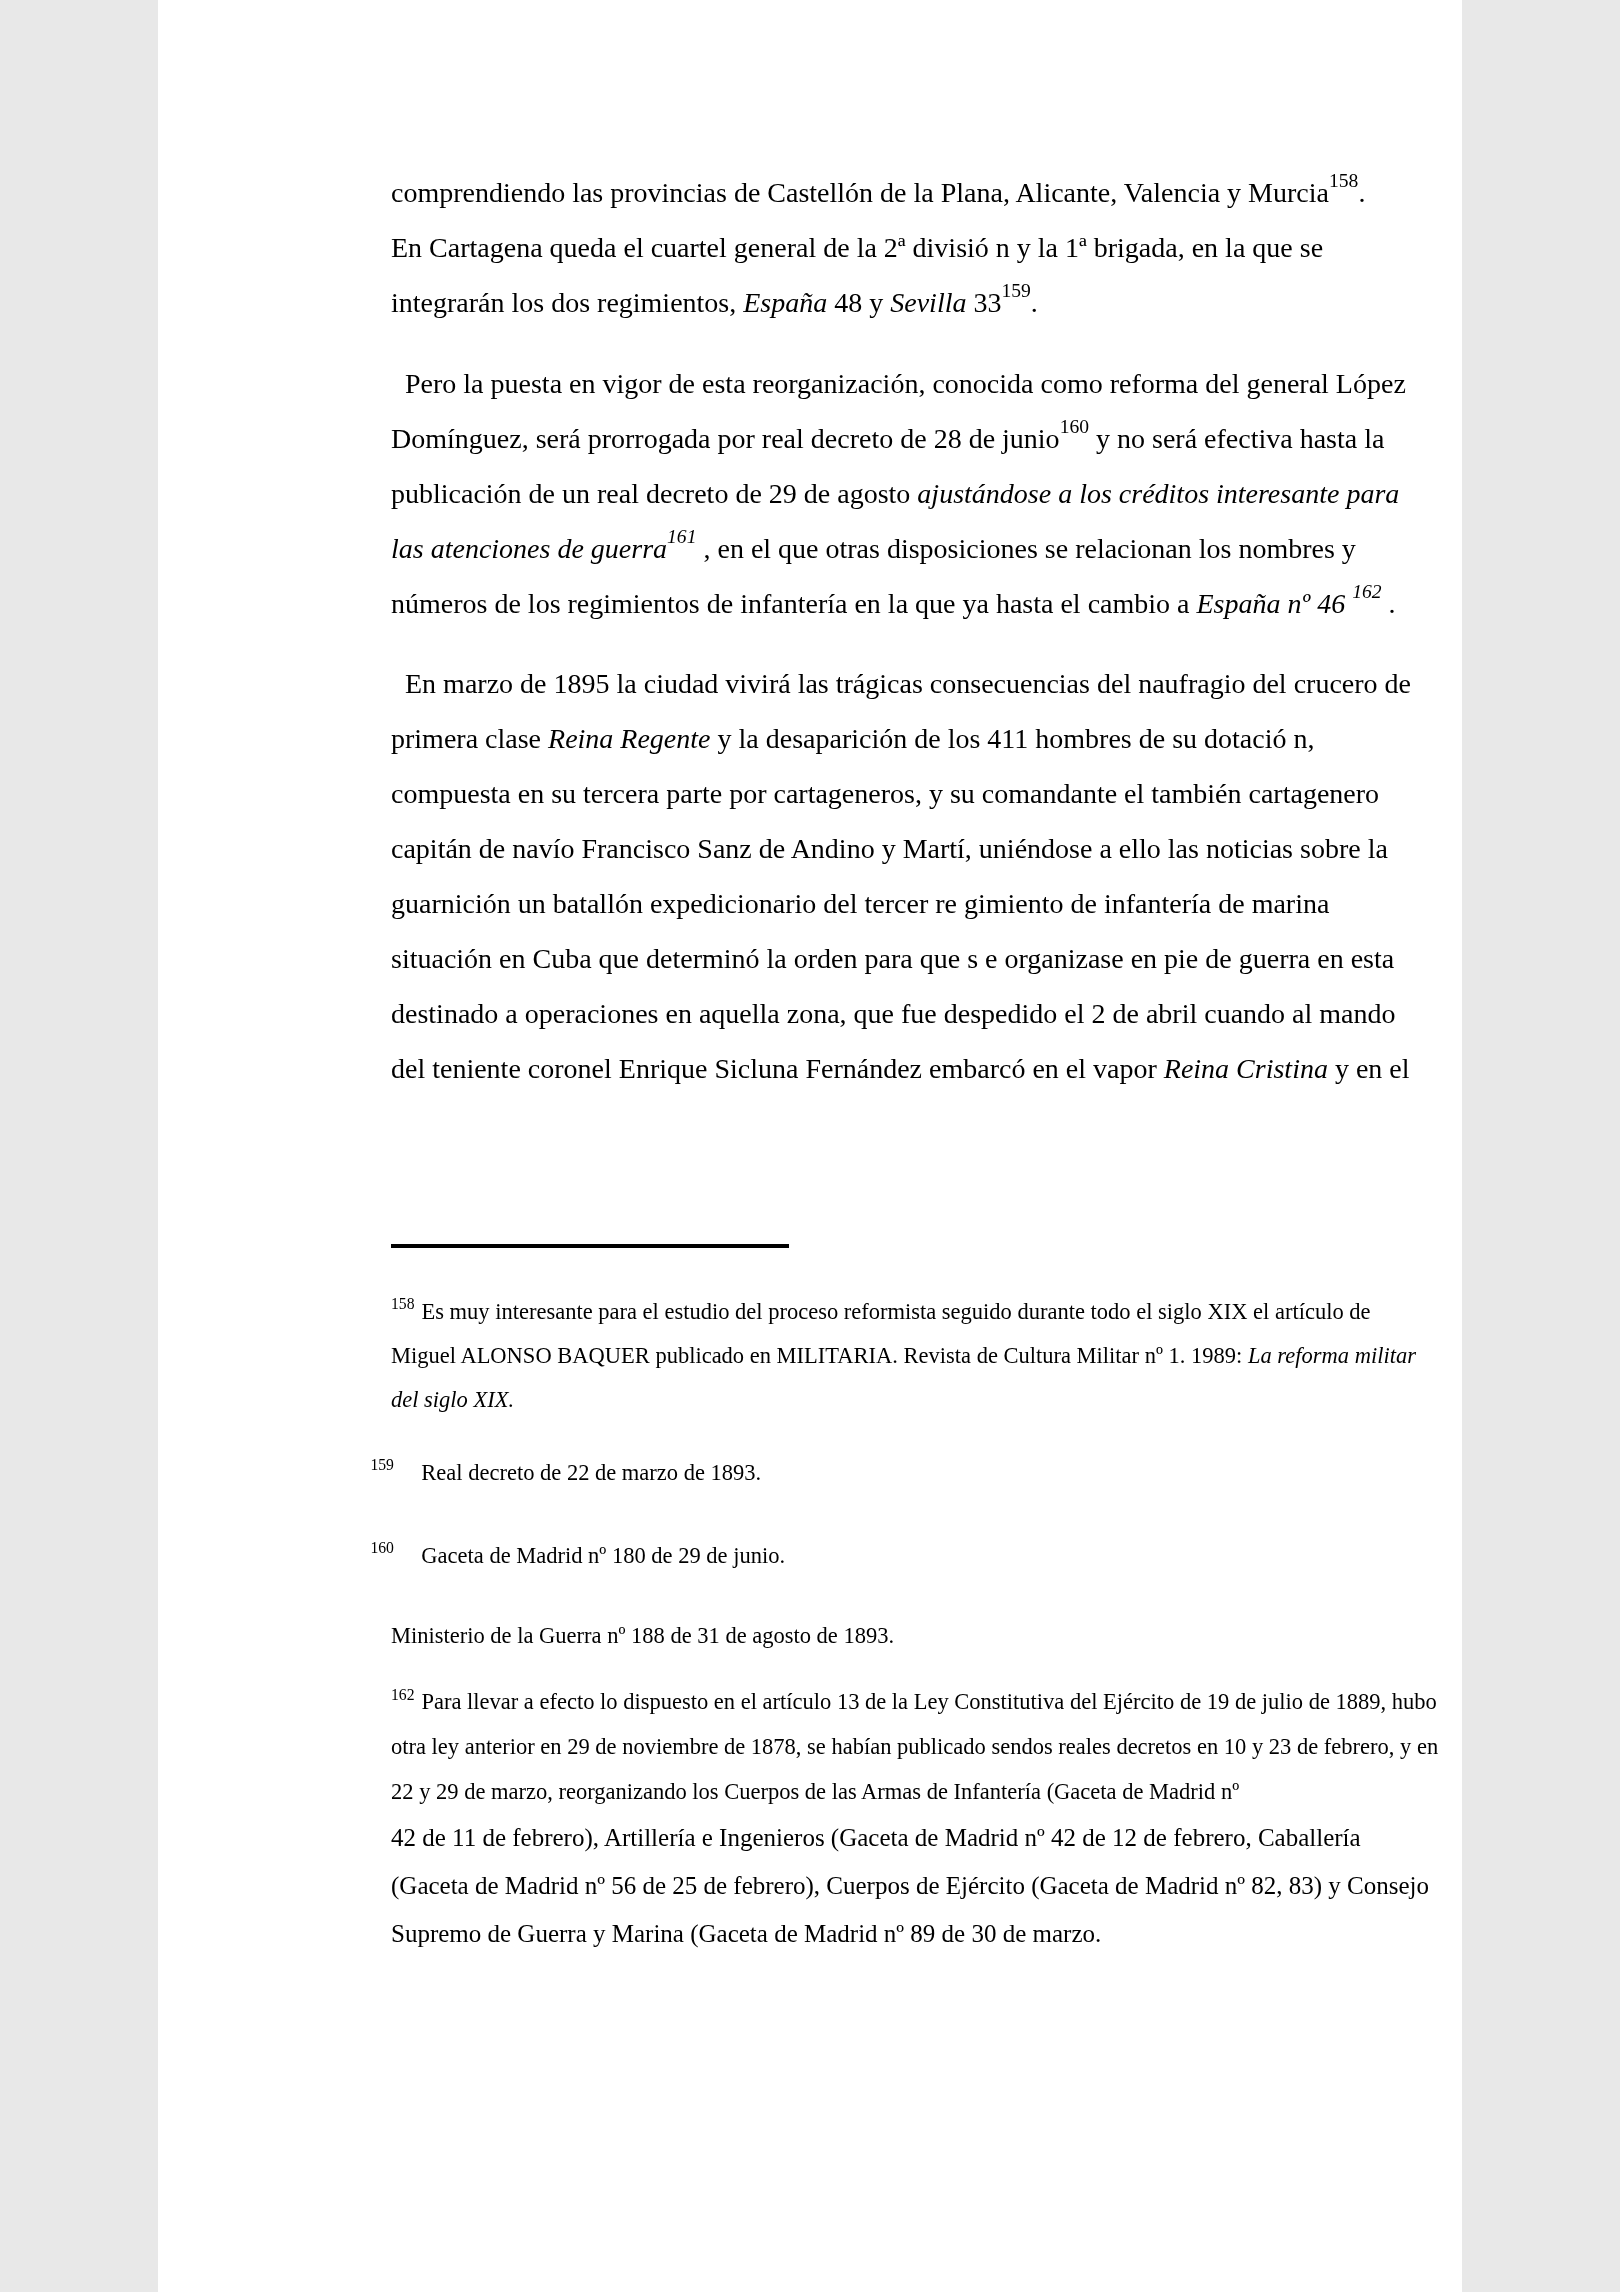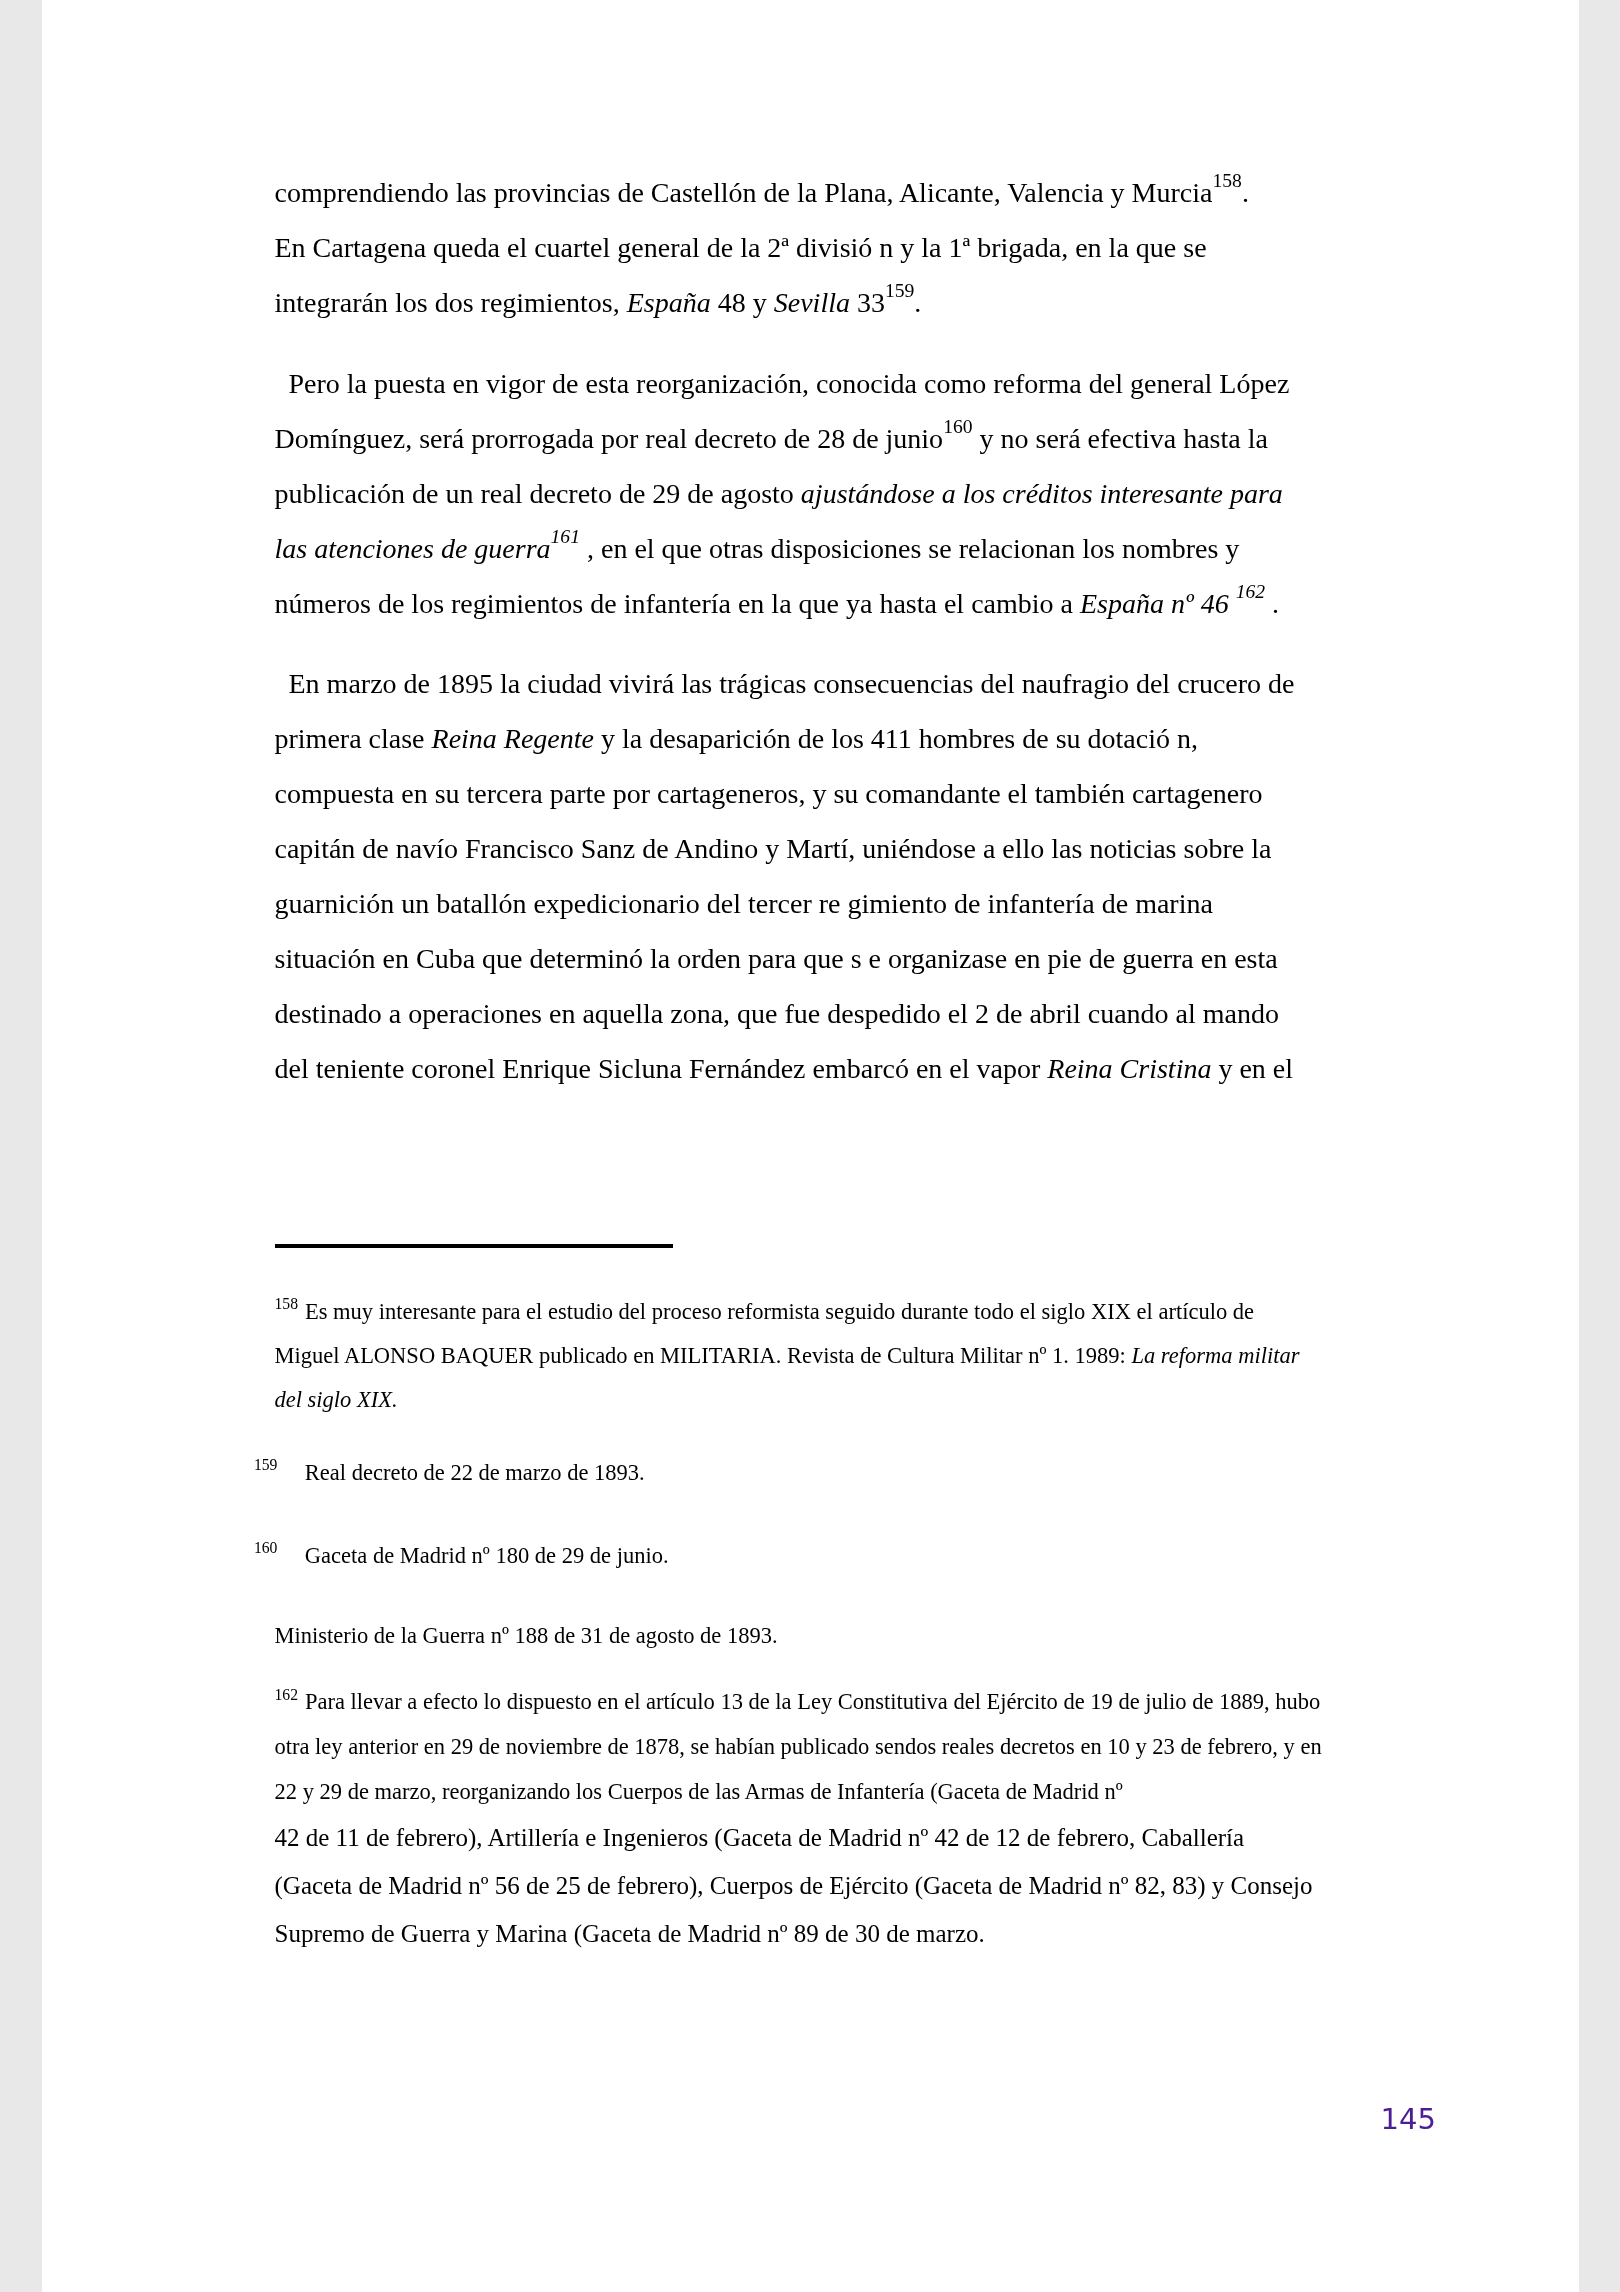--- a/index.html
+++ b/index.html
@@ -1,18 +1,18 @@
 <!DOCTYPE html>
 <html><head>
 <meta charset="utf-8">
 <style>
   html, body { margin: 0; padding: 0; background: #e8e8e8; }
   .page {
     position: relative;
-    width: 1537px;
+    width: 1304px;
     height: 2293px;
     background: #ffffff;
     color: #000000;
     overflow: hidden;
     margin: 0 auto;
     font-family: "Liberation Serif", serif;
   }
   .body-text {
     position: absolute;
     left: 233px;

